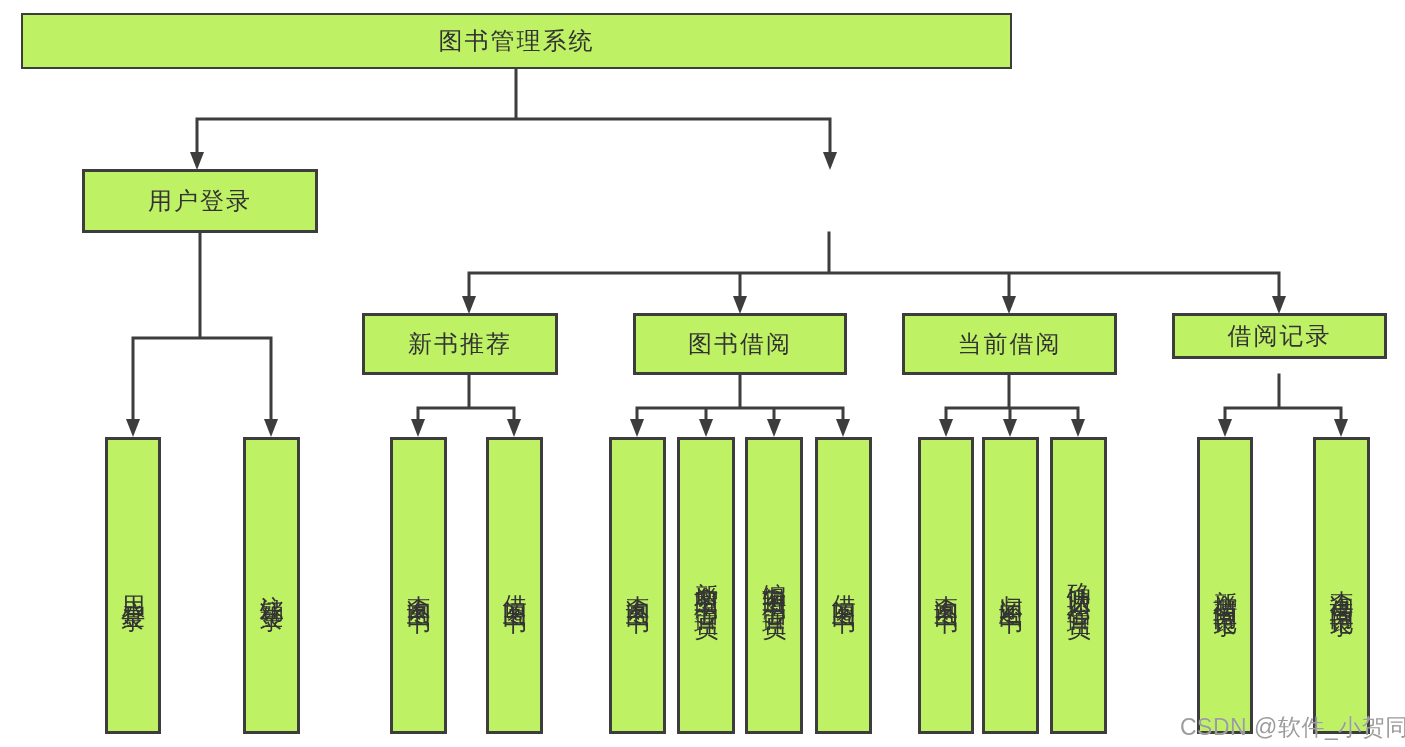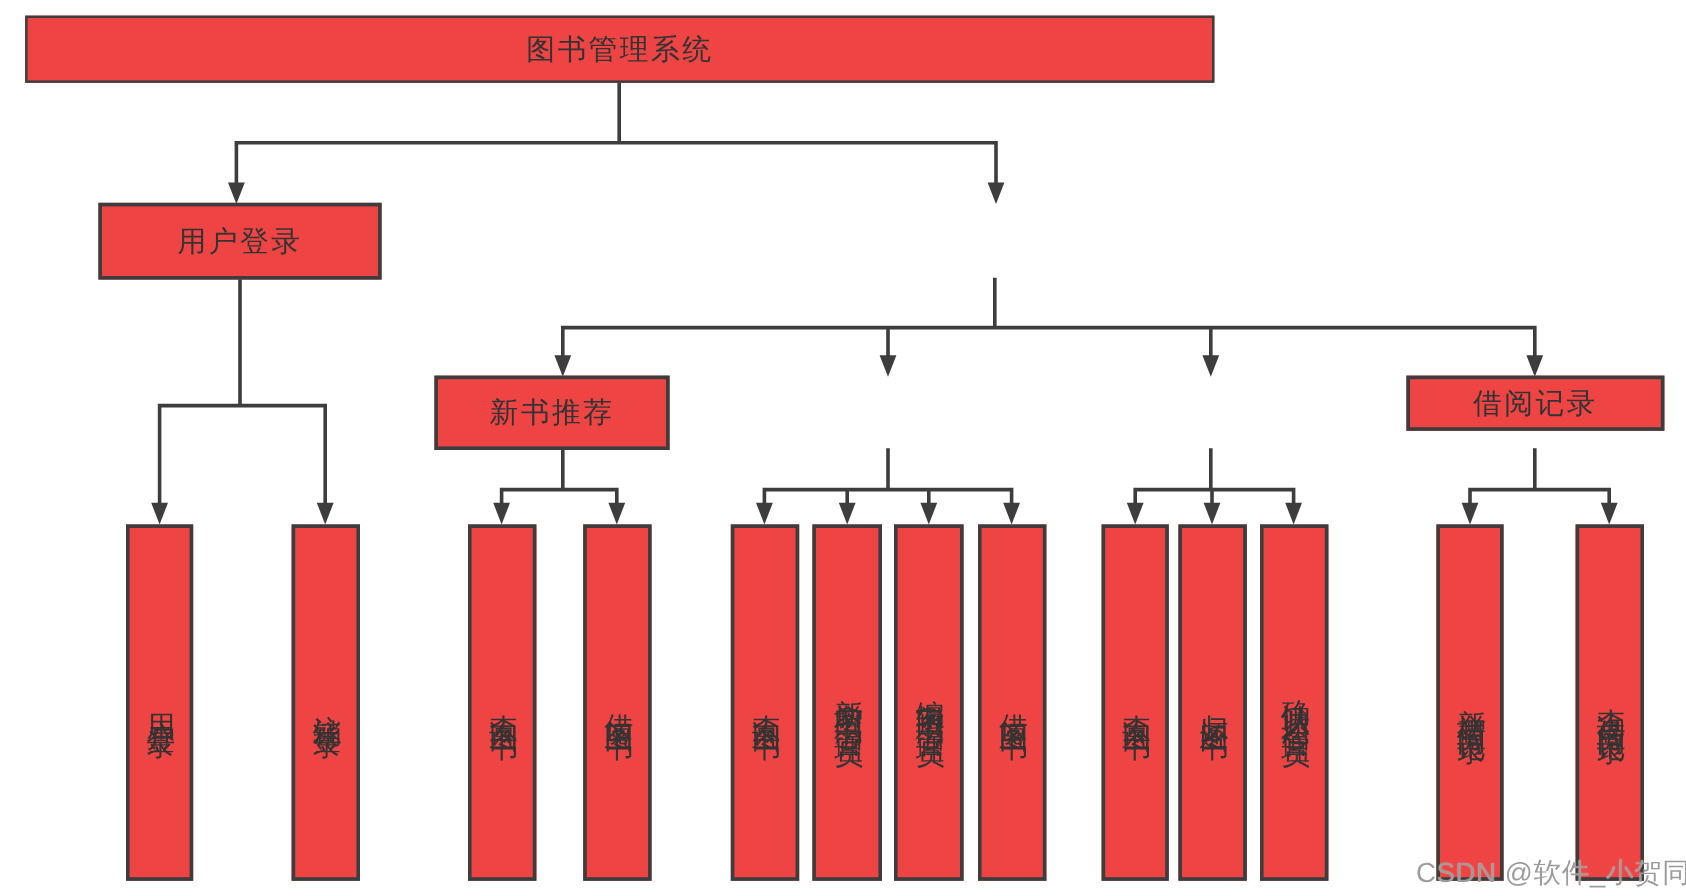--- a/index.html
+++ b/index.html
@@ -14,21 +14,21 @@
     background: var(--background);
     font-family: "Liberation Sans", sans-serif;
     overflow: hidden;
   }
   .stage { position: relative; width: 1405px; height: 747px; }
   .connector-layer { position: absolute; left: 0; top: 0; pointer-events: none; }
   .node {
     position: absolute;
     box-sizing: border-box;
     border: 3px solid var(--line);
-    background: #ef4444;
+    background: #bef264;
     display: flex;
     align-items: center;
     justify-content: center;
     color: var(--text);
   }
   .h-node { font-size: 24px; letter-spacing: 2px; white-space: nowrap; }
   .root-node { border-width: 2px; }
   .v-node span {
     writing-mode: vertical-rl;
     text-orientation: mixed;
@@ -100,20 +100,26 @@
     <span>图书管理系统</span>
   </div>
 
   <div class="node h-node" style="left:82px;top:169px;width:236px;height:64px">
     <span>用户登录</span>
   </div>
 
   <div class="node h-node" style="left:362px;top:313px;width:196px;height:62px">
     <span>新书推荐</span>
   </div>
+  <div class="node h-node" style="left:633px;top:313px;width:214px;height:62px">
+    <span>图书借阅</span>
+  </div>
+  <div class="node h-node" style="left:902px;top:313px;width:215px;height:62px">
+    <span>当前借阅</span>
+  </div>
   <div class="node h-node" style="left:1172px;top:313px;width:215px;height:46px">
     <span>借阅记录</span>
   </div>
 
   <div class="node v-node" style="left:105px;top:437px;width:56px;height:297px">
     <span>用户登录</span>
   </div>
   <div class="node v-node" style="left:243px;top:437px;width:57px;height:297px">
     <span>注销登录</span>
   </div>

